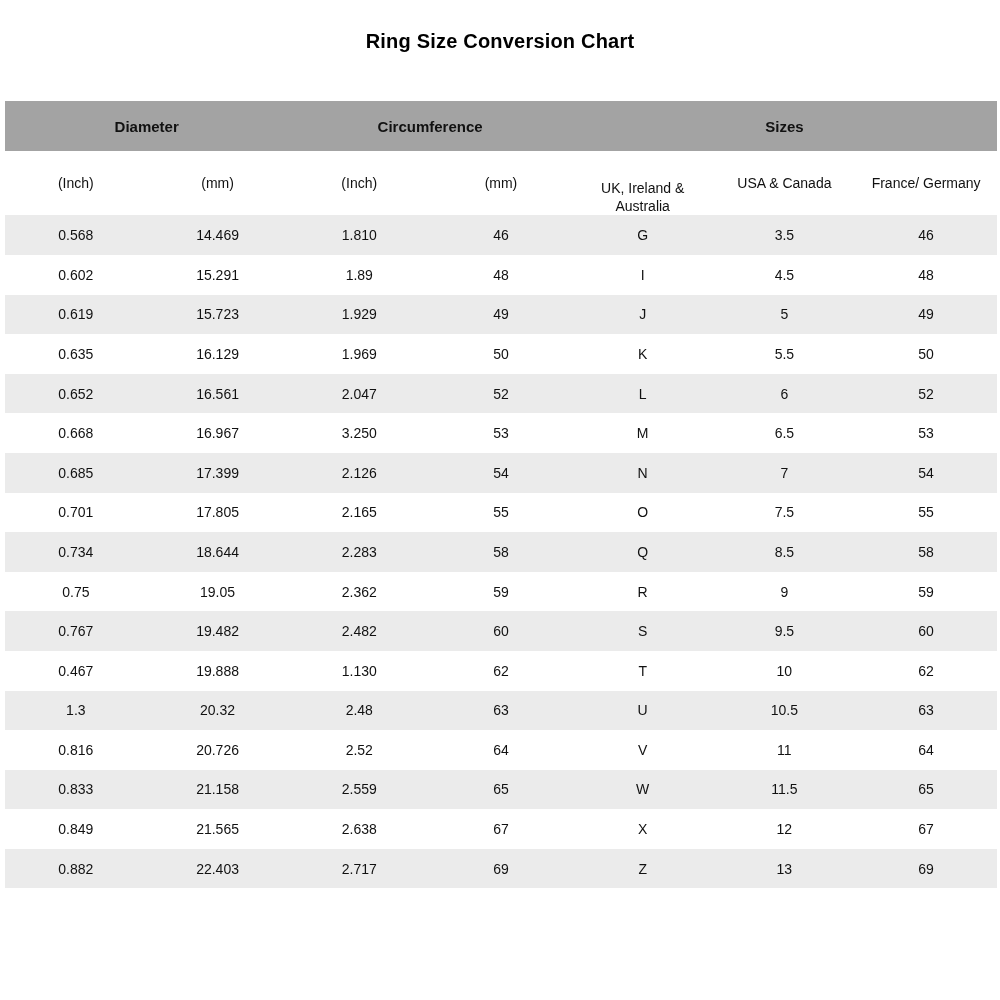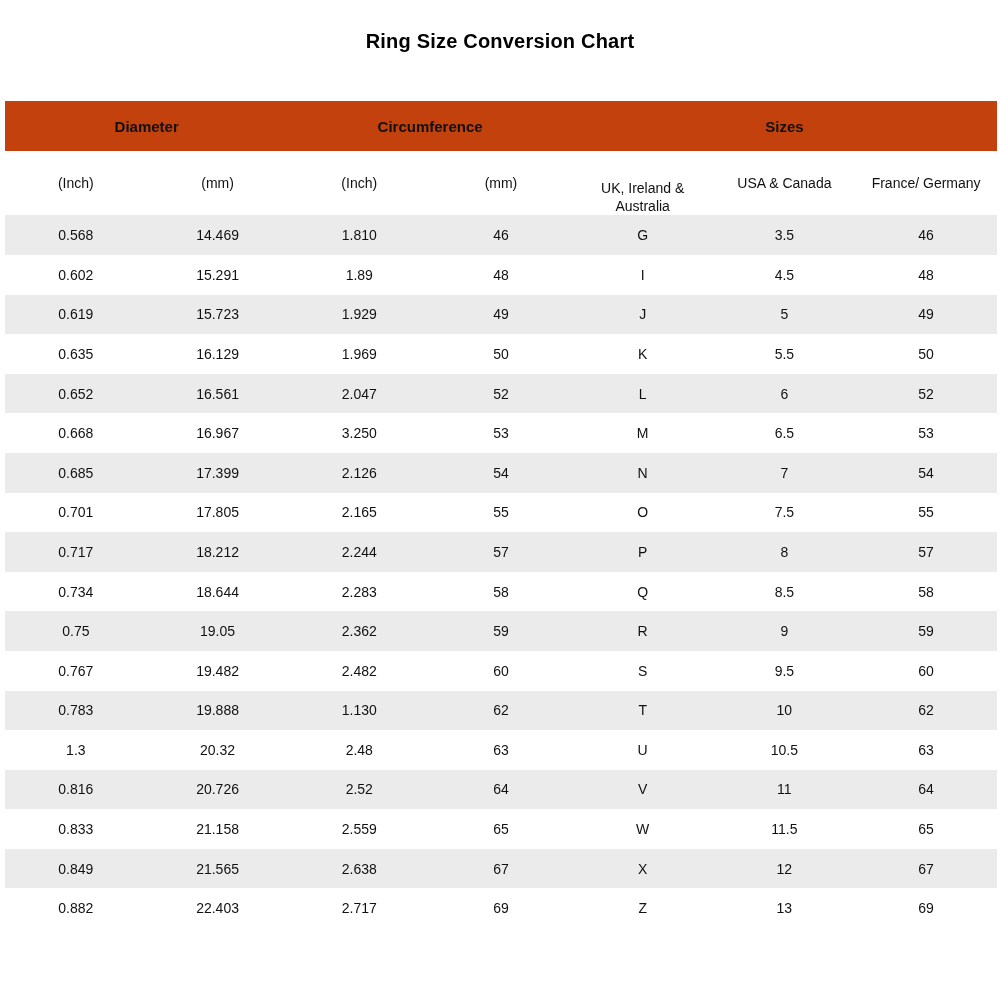--- a/index.html
+++ b/index.html
@@ -35,21 +35,21 @@
   }
   table.ring-table th,
   table.ring-table td {
     padding: 0;
     text-align: center;
     vertical-align: middle;
     border: none;
   }
   tr.group-row th {
     height: 50px;
-    background: #c2410c;
+    background: #a3a3a3;
     font-size: 15px;
     font-weight: bold;
     color: #111111;
   }
   tr.sub-row th {
     height: 50px;
     background: #ffffff;
     font-size: 14px;
     font-weight: normal;
     line-height: 1.3;
@@ -165,29 +165,20 @@
         <tr>
           <td>0.701</td>
           <td>17.805</td>
           <td>2.165</td>
           <td>55</td>
           <td>O</td>
           <td>7.5</td>
           <td>55</td>
         </tr>
         <tr>
-          <td>0.717</td>
-          <td>18.212</td>
-          <td>2.244</td>
-          <td>57</td>
-          <td>P</td>
-          <td>8</td>
-          <td>57</td>
-        </tr>
-        <tr>
           <td>0.734</td>
           <td>18.644</td>
           <td>2.283</td>
           <td>58</td>
           <td>Q</td>
           <td>8.5</td>
           <td>58</td>
         </tr>
         <tr>
           <td>0.75</td>
@@ -201,21 +192,21 @@
         <tr>
           <td>0.767</td>
           <td>19.482</td>
           <td>2.482</td>
           <td>60</td>
           <td>S</td>
           <td>9.5</td>
           <td>60</td>
         </tr>
         <tr>
-          <td>0.783</td>
+          <td>0.467</td>
           <td>19.888</td>
           <td>1.130</td>
           <td>62</td>
           <td>T</td>
           <td>10</td>
           <td>62</td>
         </tr>
         <tr>
           <td>1.3</td>
           <td>20.32</td>

